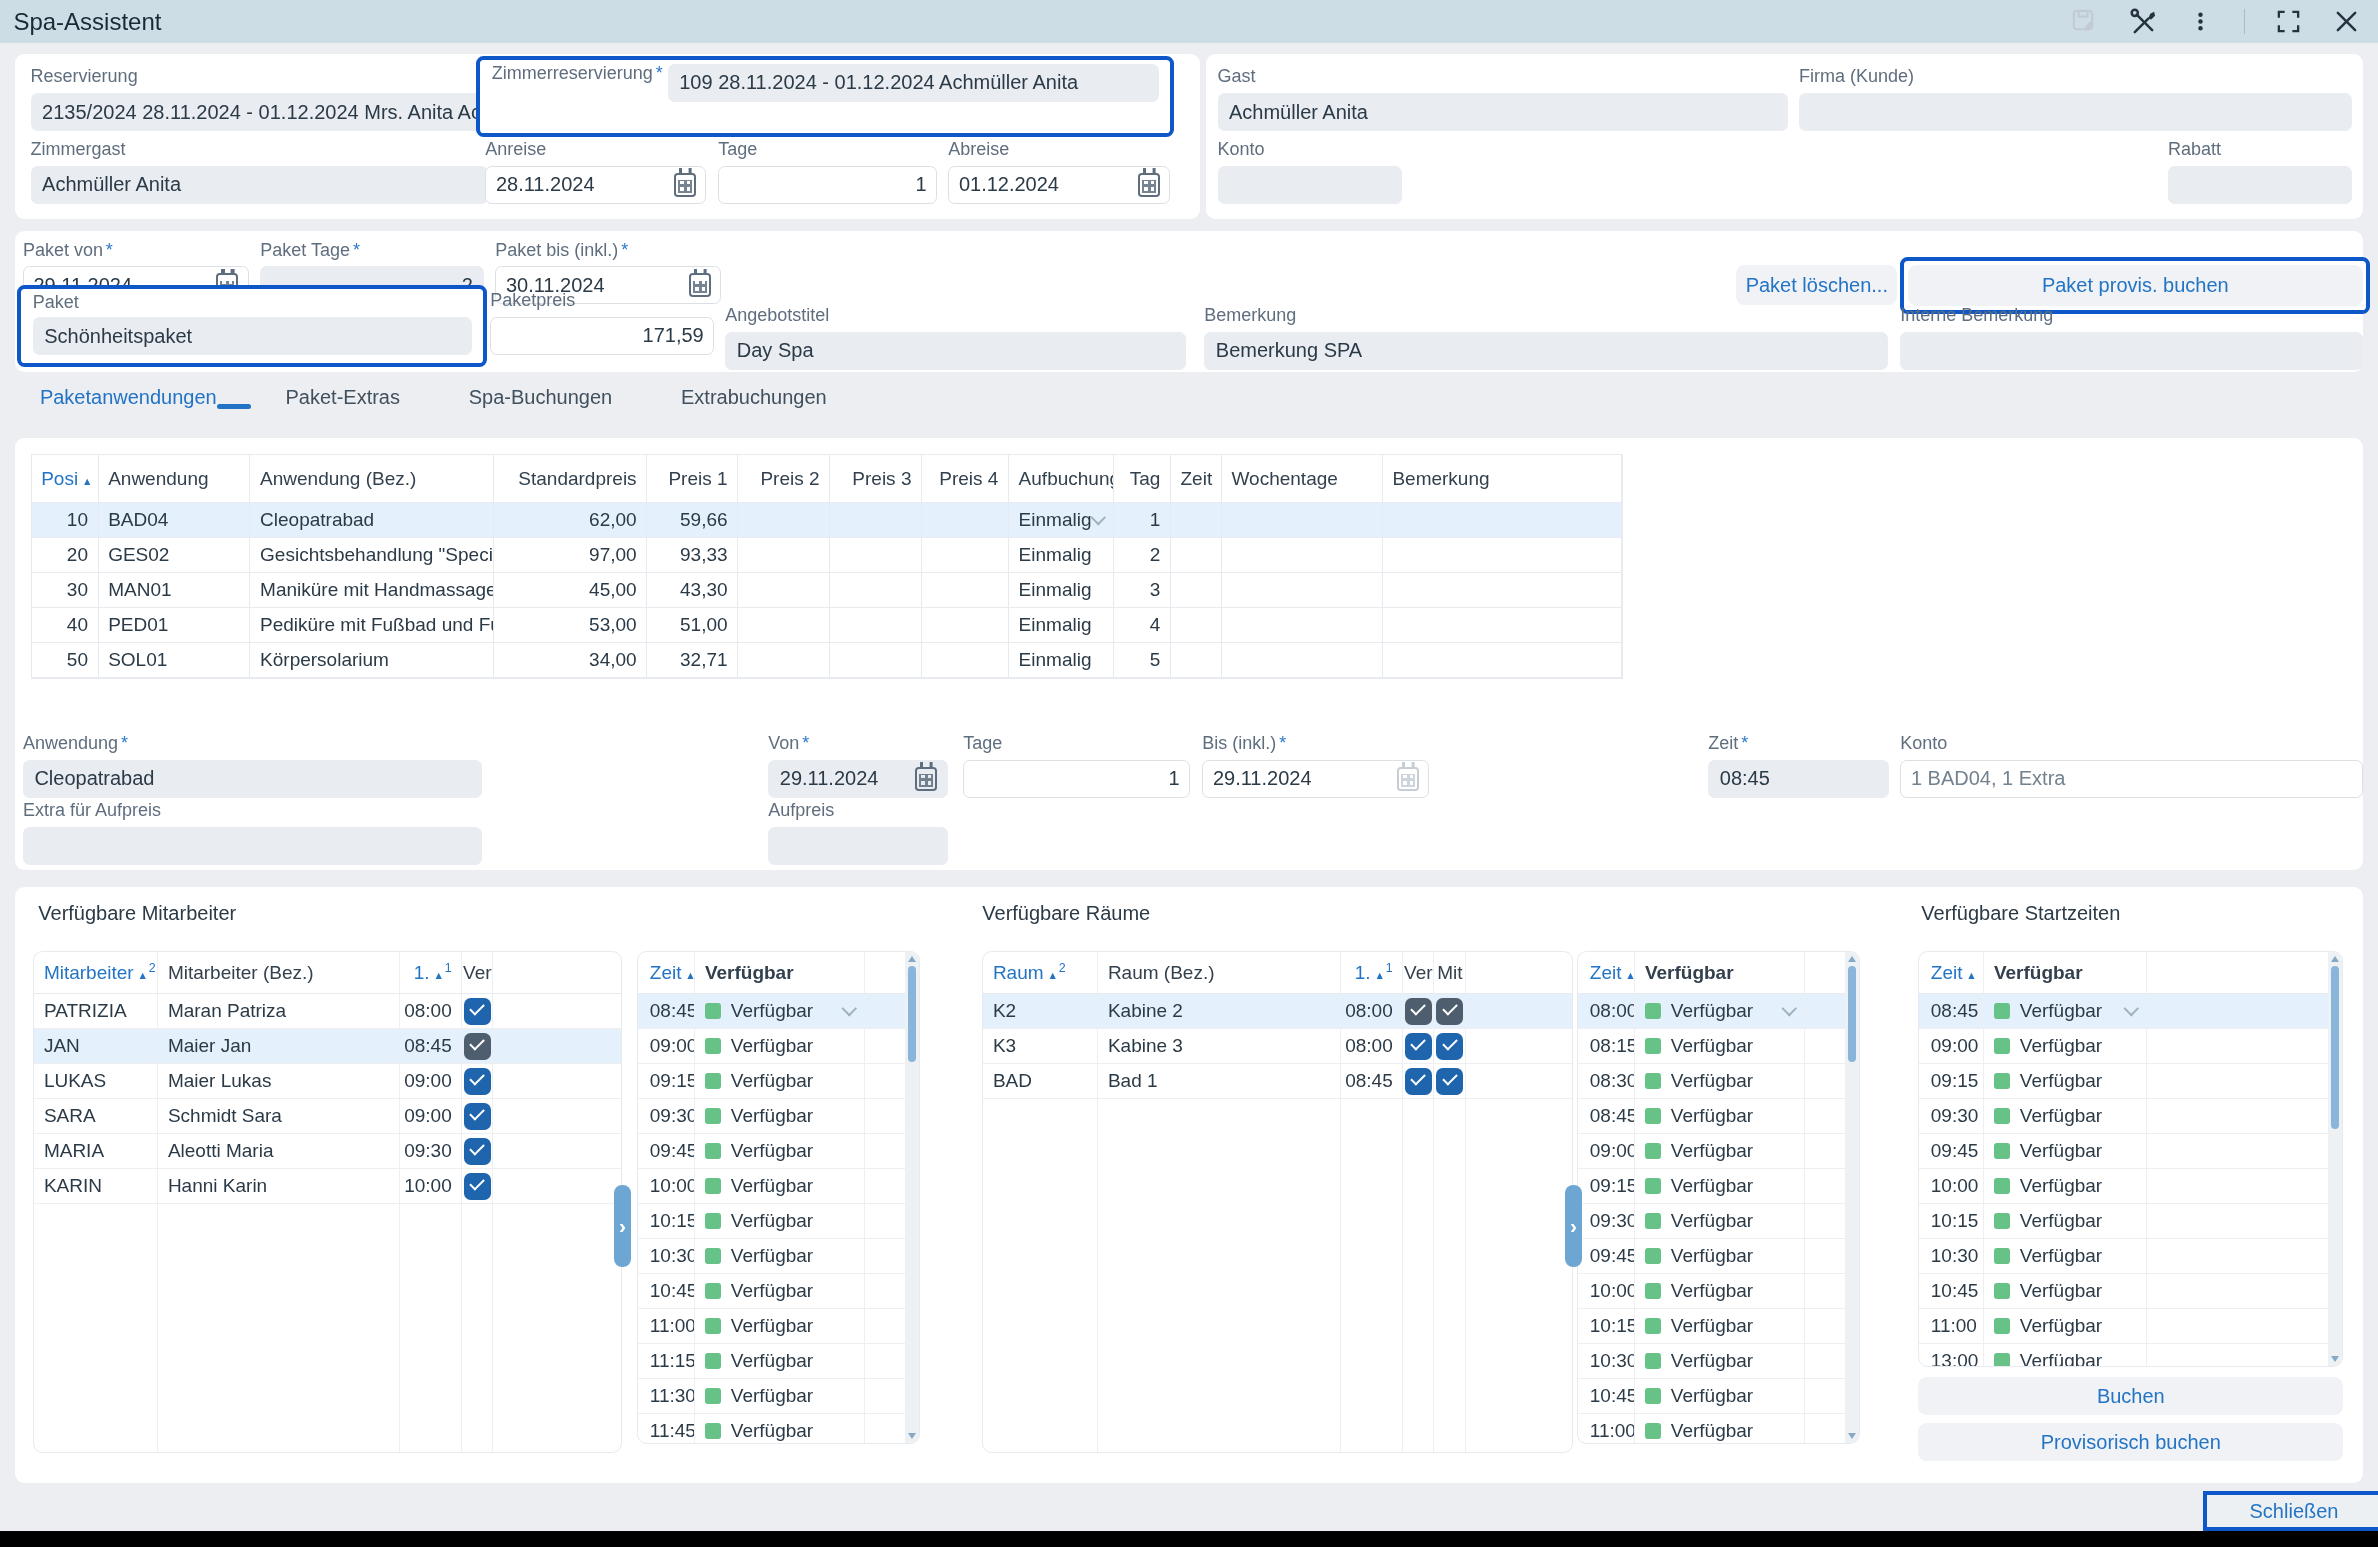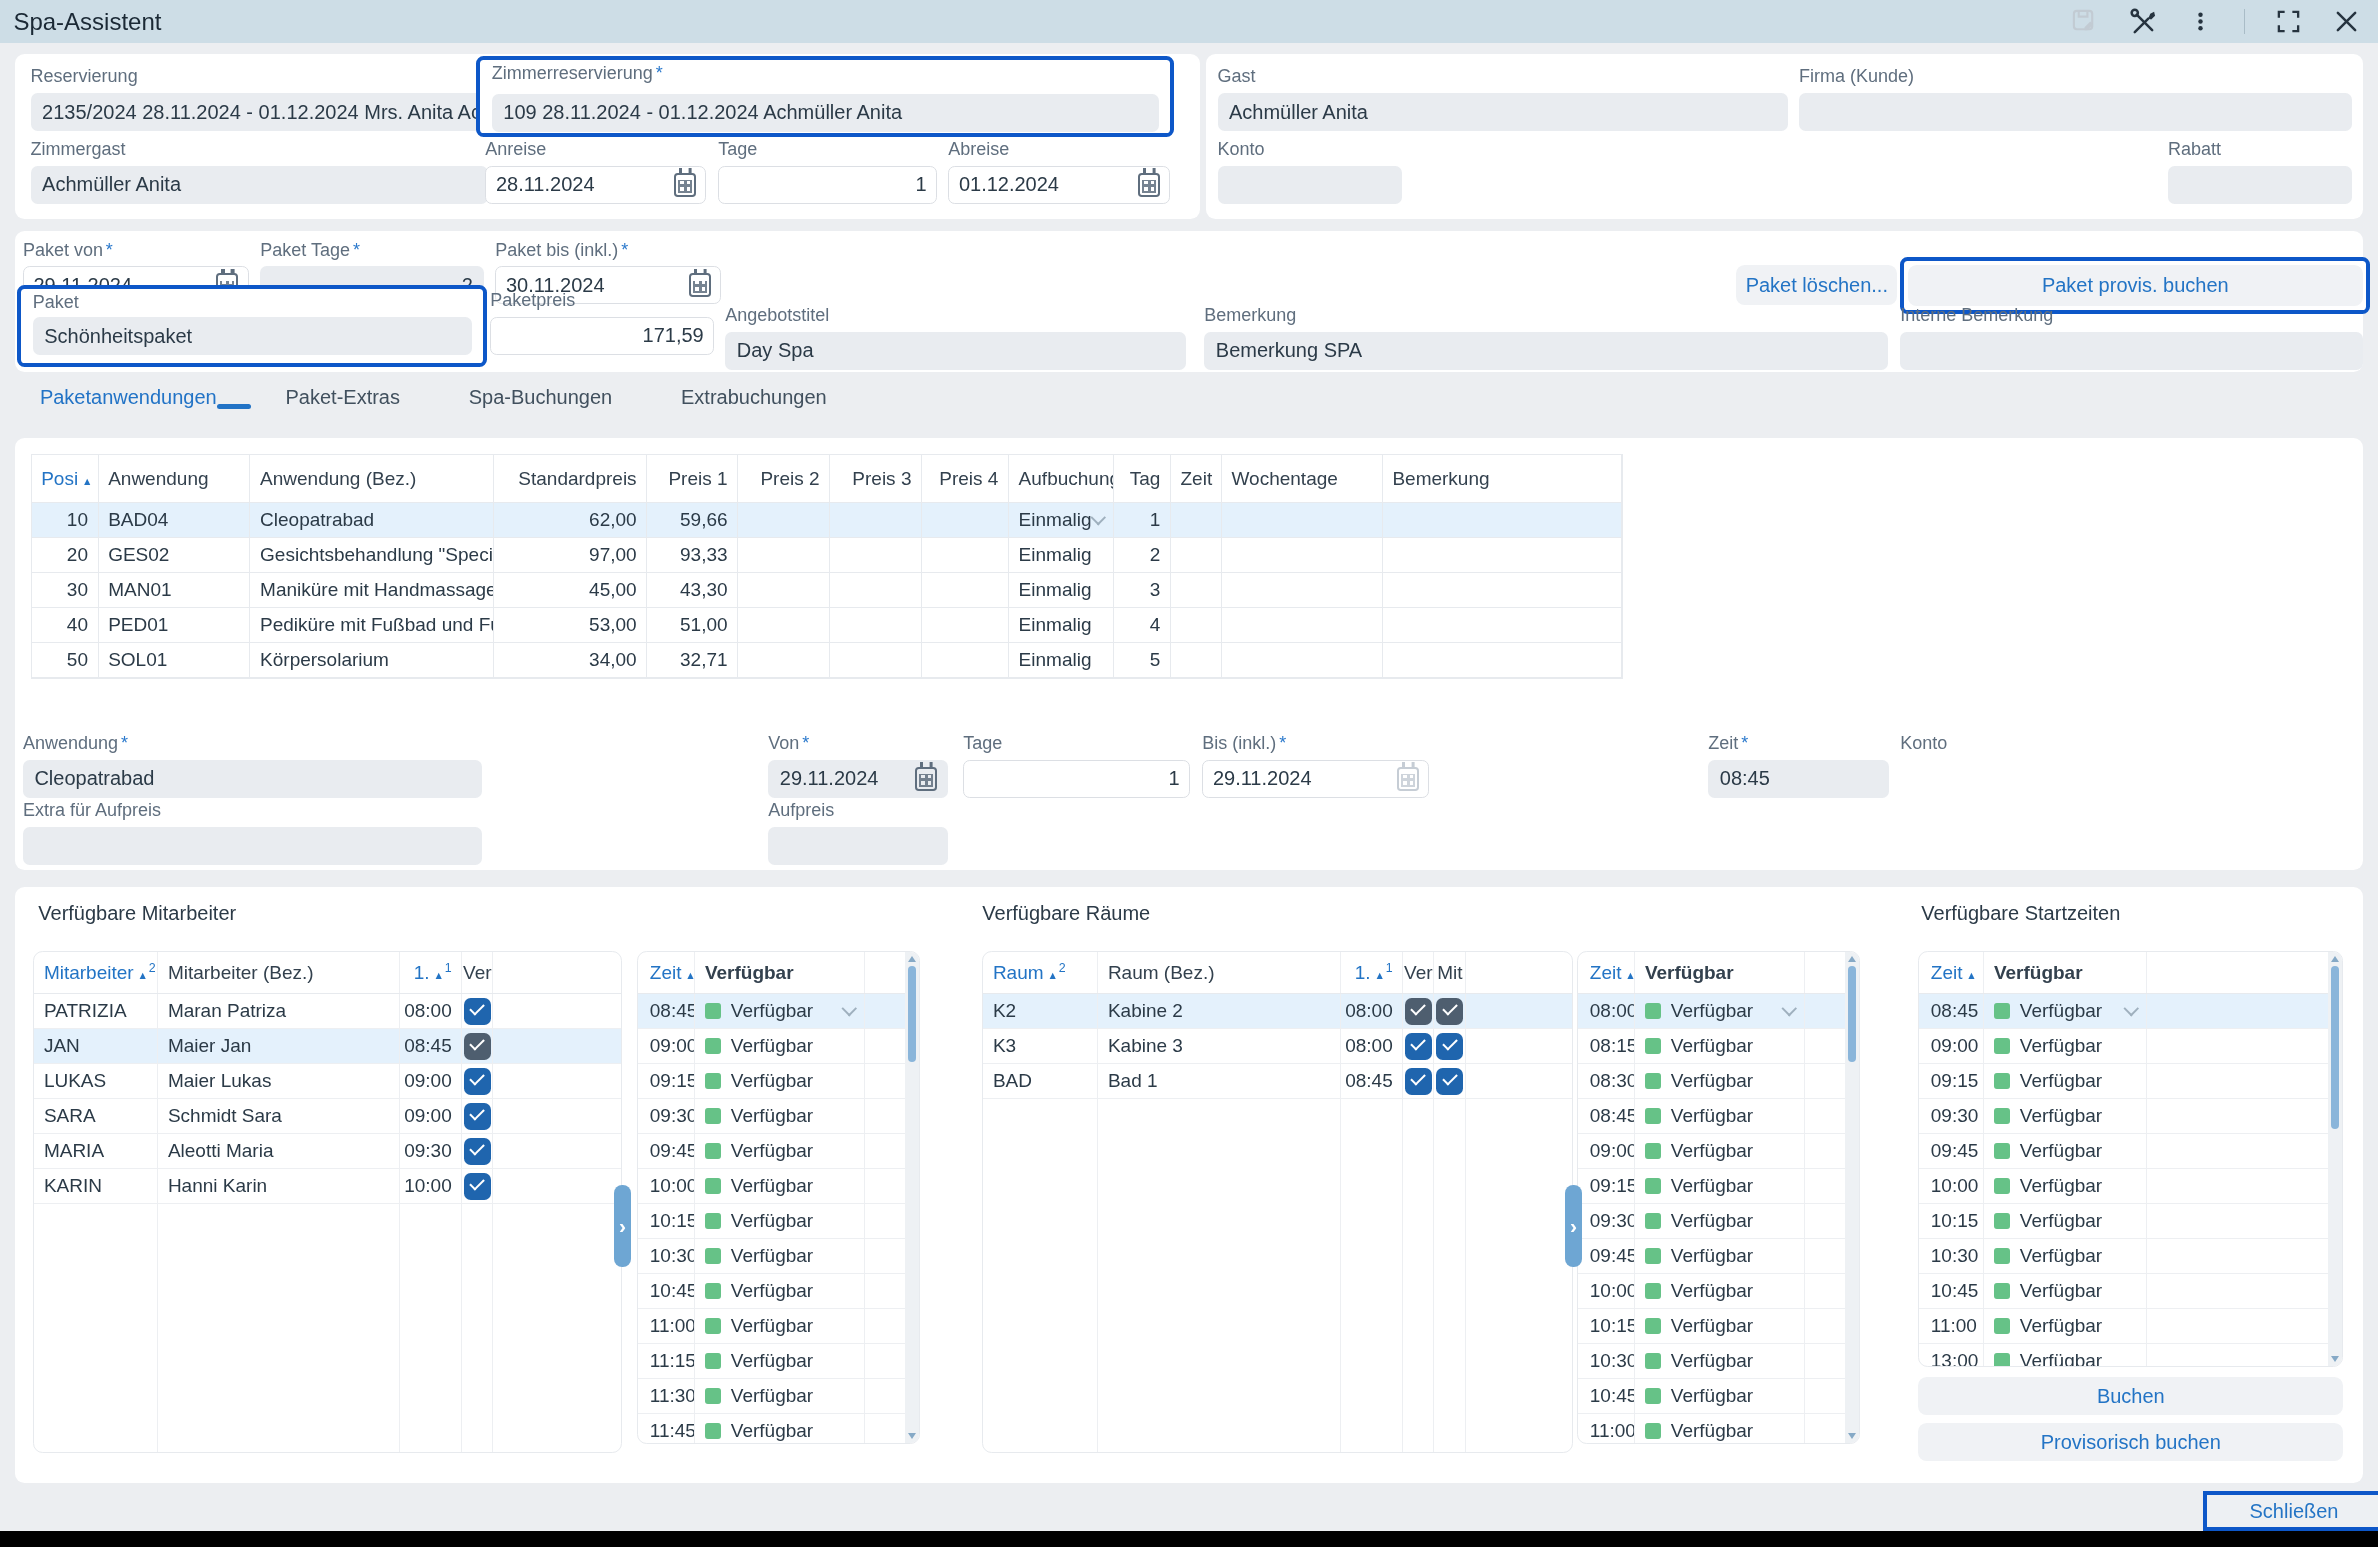--- a/index.html
+++ b/index.html
@@ -133,21 +133,21 @@
 </div>
 
 <div class="card" style="left:15.3px;top:54px;width:1185px;height:165px">
   <div class="field" style="left:15.3px;top:13.4px;width:457px">
     <span class="lbl">Reservierung</span>
     <div class="inp">
         <span class="val">2135/2024 28.11.2024 - 01.12.2024  Mrs. Anita Achmüller (235</span>
       </div>
   </div>
   <div class="hl" style="left:461px;top:1.9px;width:698px;height:81px;padding:3.8px 11.5px">
-    <div style="display:flex;flex-direction:column;gap:11px">
+    <div style="display:flex;flex-direction:row;gap:5px">
       <span class="lbl"><span>Zimmerreservierung</span><span class="req">*</span></span>
       <div class="inp">
           <span class="val">109  28.11.2024 - 01.12.2024  Achmüller Anita</span>
         </div>
     </div>
   </div>
   <div class="field" style="left:15.3px;top:86px;width:457px">
     <span class="lbl">Zimmergast</span>
     <div class="inp">
         <span class="val">Achmüller Anita</span>
@@ -423,20 +423,23 @@
       </div>
   </div>
   <div class="field" style="left:1693px;top:296px;width:181px">
     <span class="lbl"><span>Zeit</span><span class="req">*</span></span>
     <div class="inp">
         <span class="val">08:45</span>
       </div>
   </div>
   <div class="field" style="left:1885px;top:296px;width:463px">
     <span class="lbl">Konto</span>
+    <div class="inp white">
+        <span class="val dimtext">1 BAD04, 1 Extra</span>
+      </div>
   </div>
   <div class="field" style="left:7.6px;top:363px;width:459px">
     <span class="lbl">Extra für Aufpreis</span>
     <div class="inp">
         <span class="val"></span>
       </div>
   </div>
   <div class="field" style="left:753px;top:363px;width:180px">
     <span class="lbl">Aufpreis</span>
     <div class="inp">

